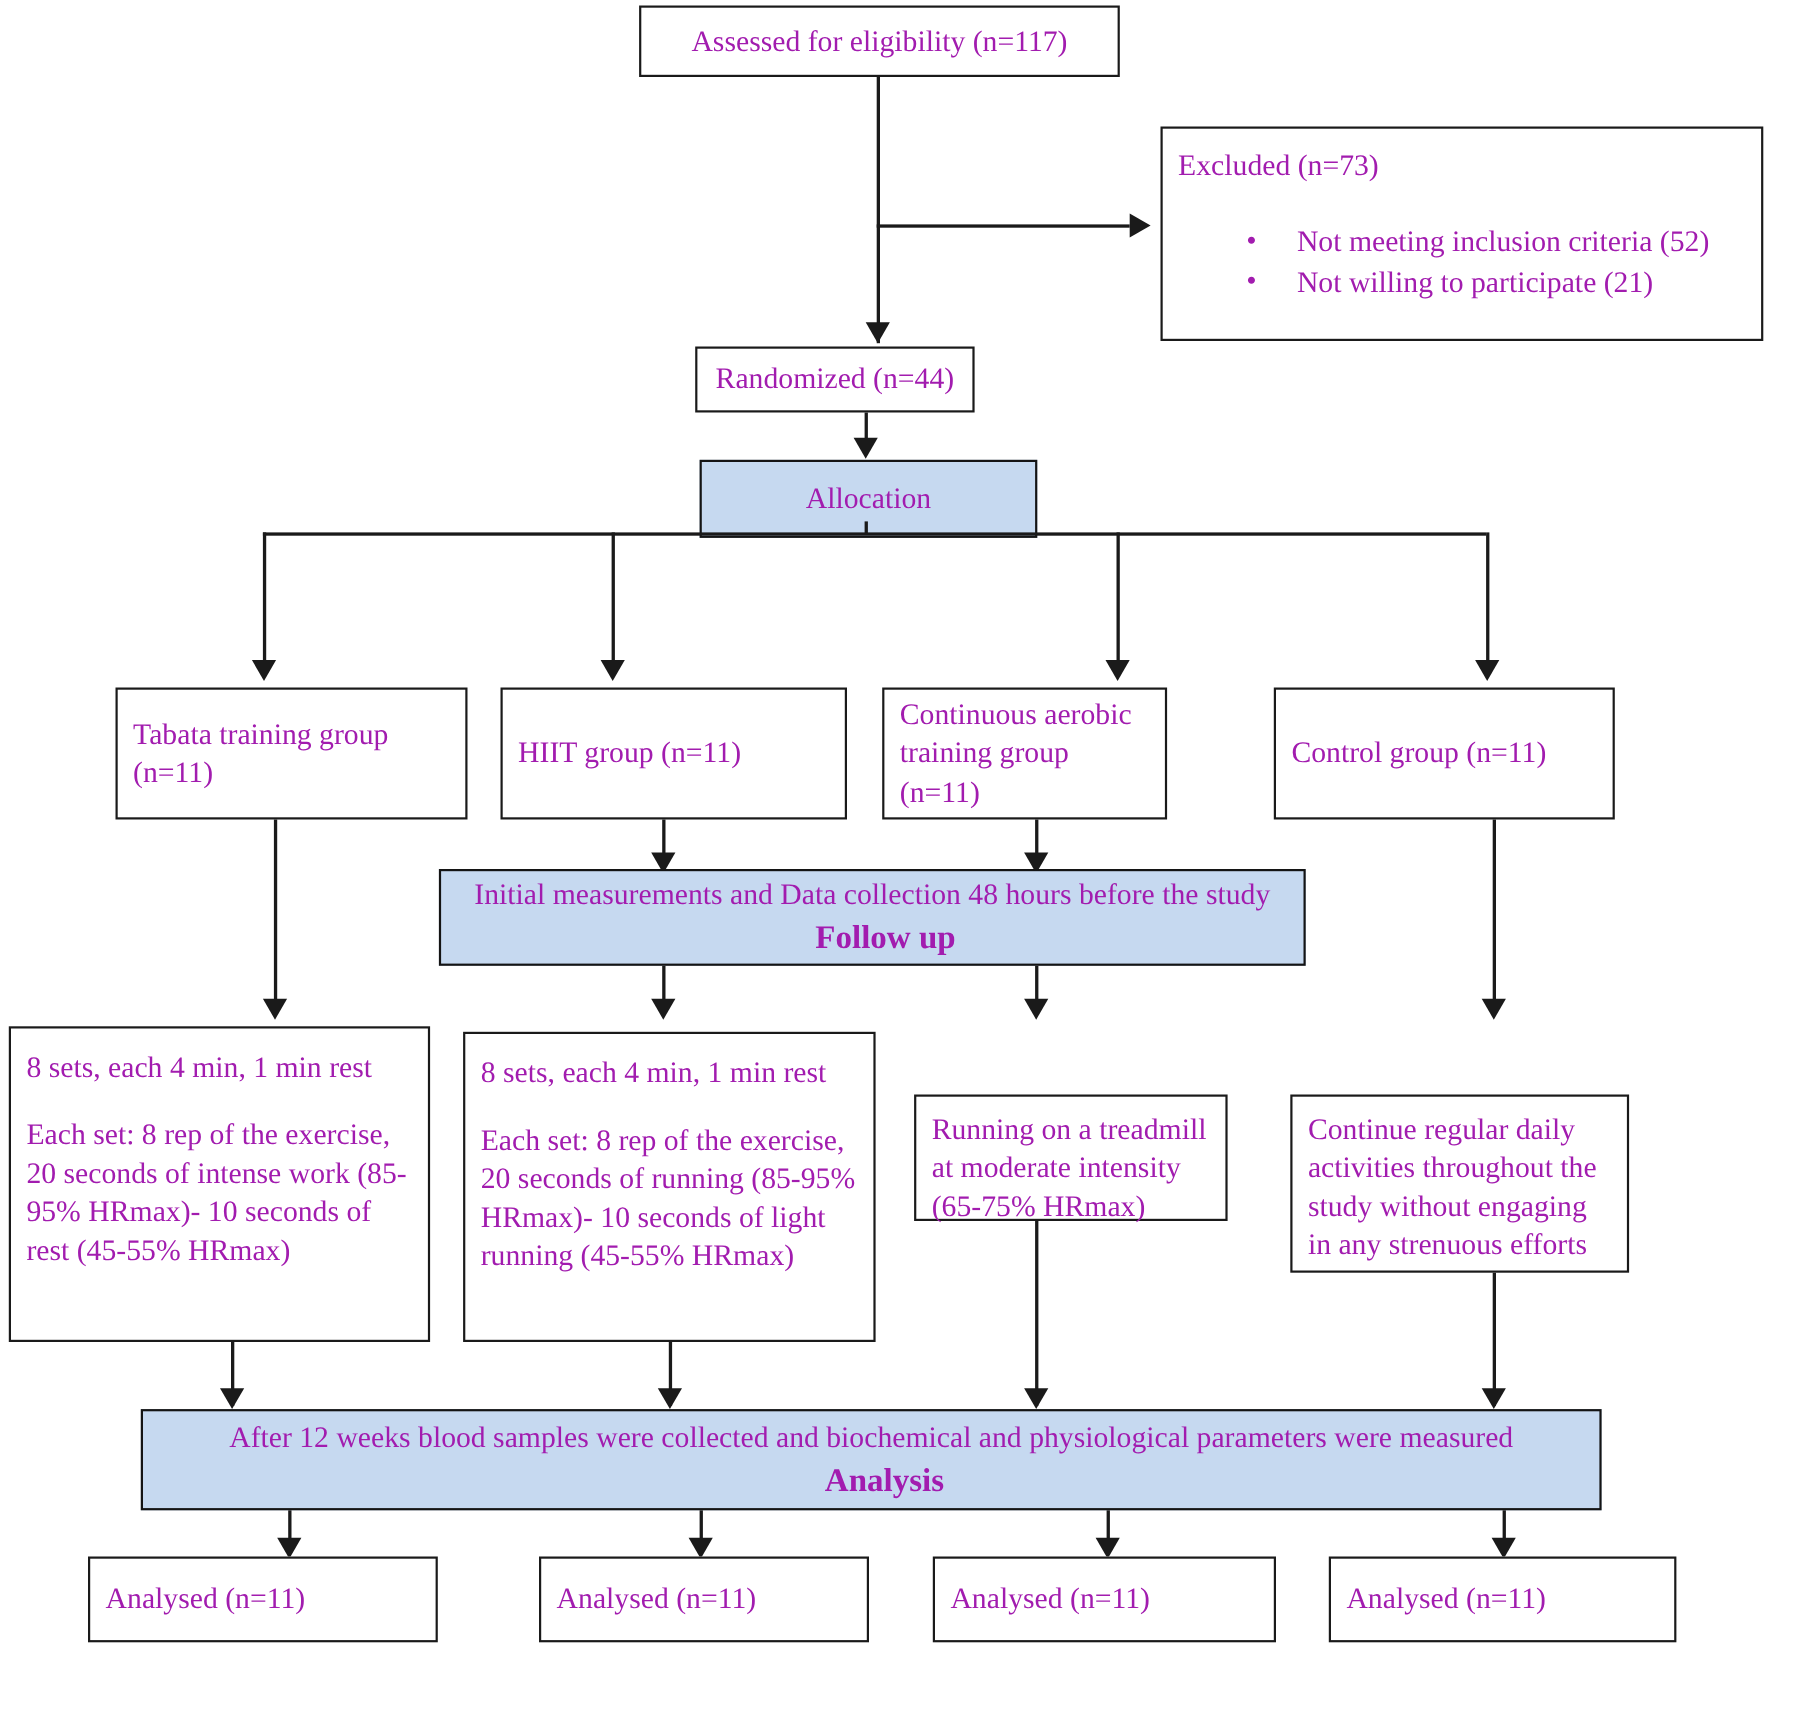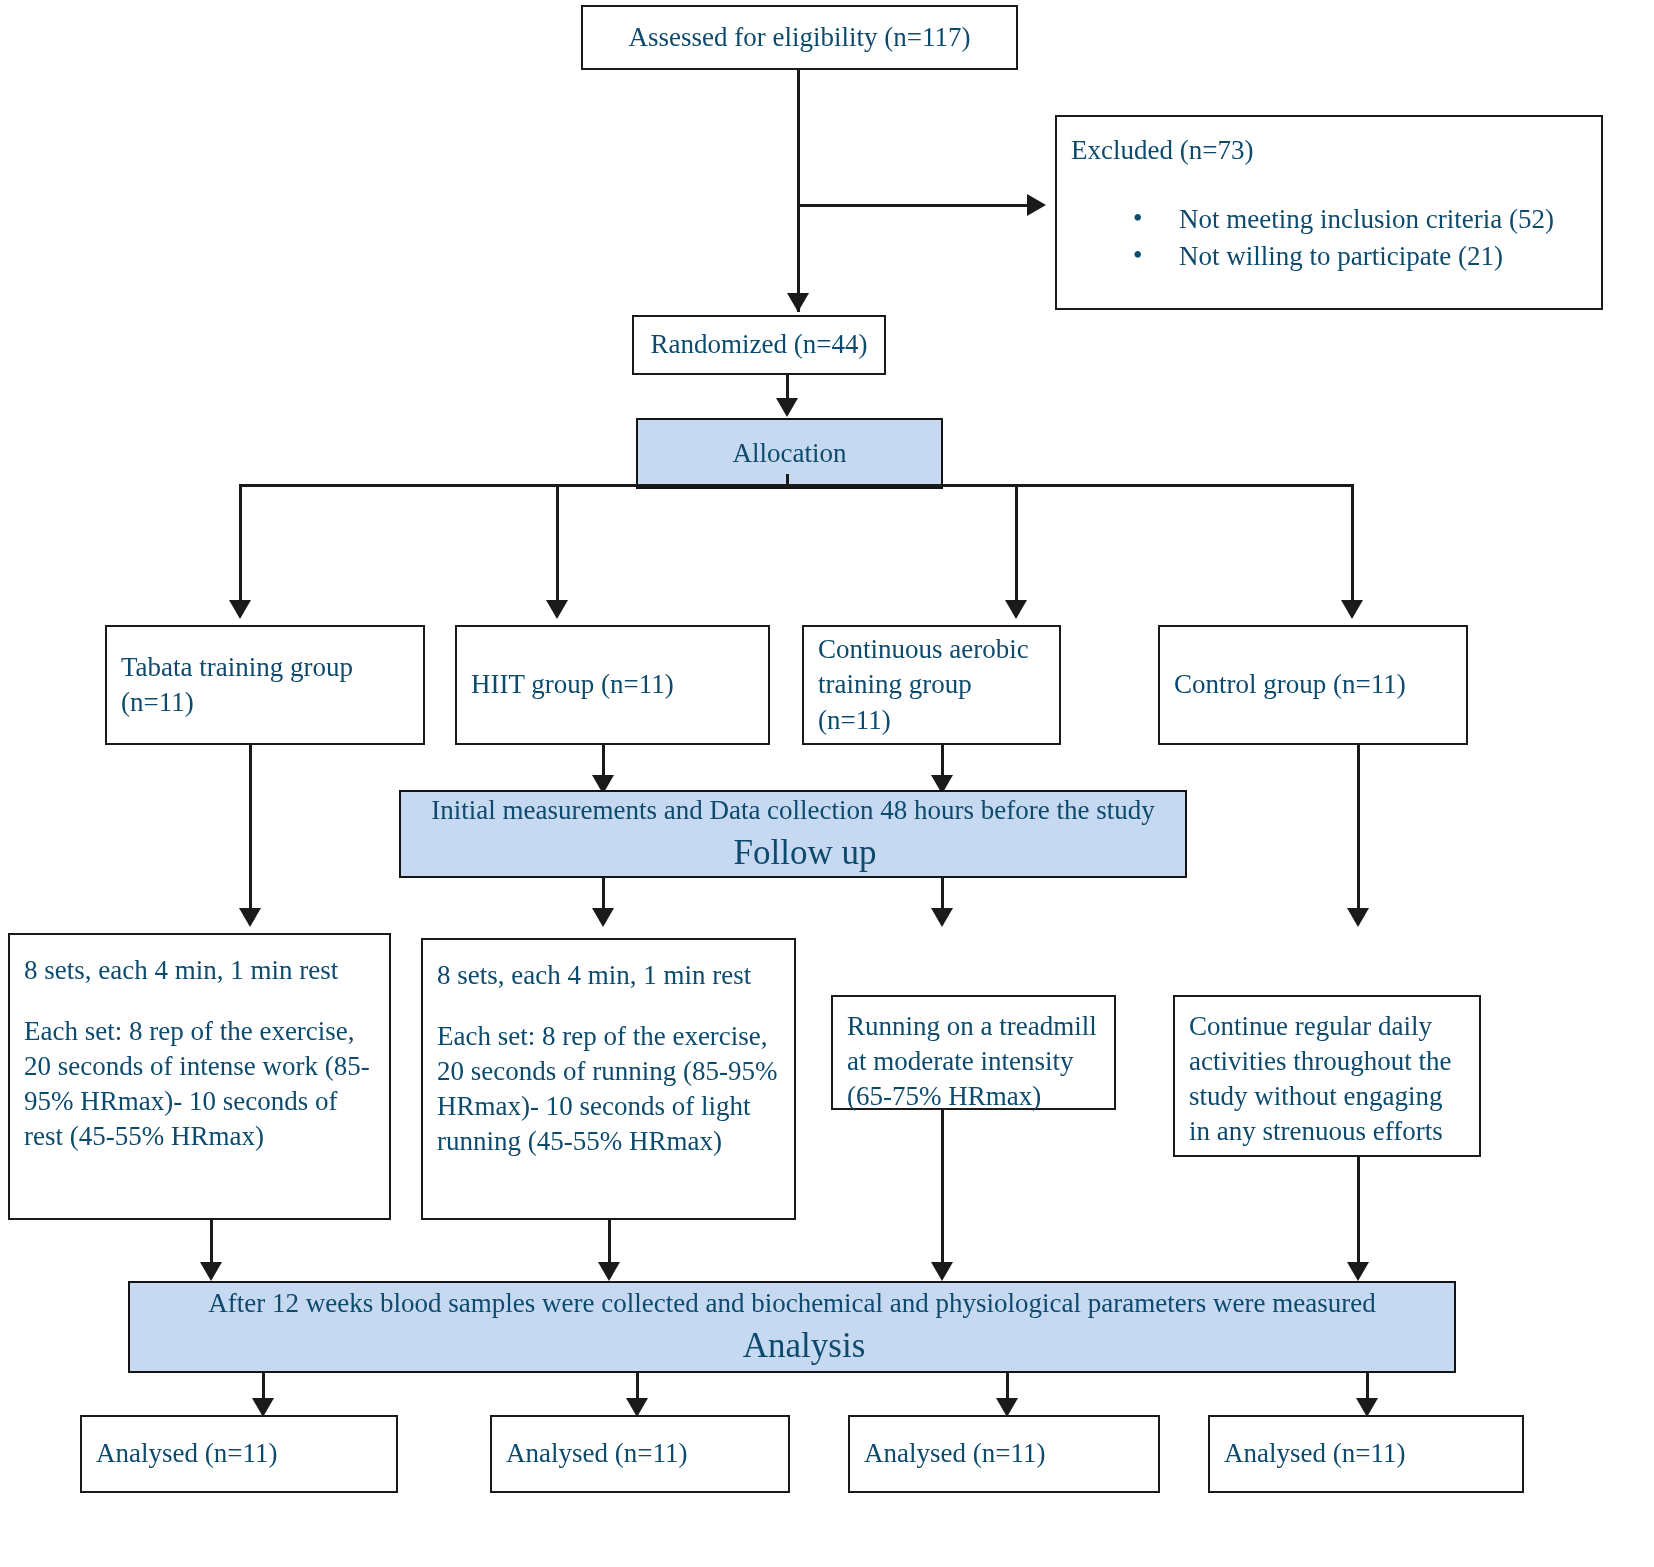--- a/index.html
+++ b/index.html
@@ -1,26 +1,26 @@
 <!DOCTYPE html>
 <html><head>
 <meta charset="utf-8">
 <style>
   html,body{margin:0;padding:0;background:#ffffff;}
   body{font-family:"Liberation Serif","DejaVu Serif",serif;color:#0d0d0d;}
   #canvas{position:relative;width:1654px;height:1567px;background:#fff;overflow:hidden;}
 
   .box{position:absolute;box-sizing:border-box;border:2.5px solid #1a1a1a;background:#ffffff;
-       font-size:27px;line-height:1.30;color:#0c4a6e;}
+       font-size:27px;line-height:1.30;color:#a21caf;}
   .box .pad{padding:9px 14px;}
   .box.ctr{display:flex;align-items:center;justify-content:center;text-align:center;}
   .box.vctr{display:flex;align-items:center;}
   .box.blue{background:#c6d9f0;border-color:#141414;}
   .box.stage{display:flex;flex-direction:column;align-items:center;justify-content:center;text-align:center;}
-  .stage .sub{font-weight:normal;font-size:35px;margin-top:2px;margin-left:24px;}
+  .stage .sub{font-weight:bold;font-size:30px;margin-top:2px;margin-left:24px;}
 
   .ln{position:absolute;background:#1a1a1a;}
   .ln.v{width:3px;}
   .ln.h{height:3px;}
 
   .arw{position:absolute;width:0;height:0;border-left:11px solid transparent;
        border-right:11px solid transparent;border-top:19px solid #1a1a1a;}
   .arw.right{border-top:11px solid transparent;border-bottom:11px solid transparent;
              border-left:19px solid #1a1a1a;border-right:0;}
 

